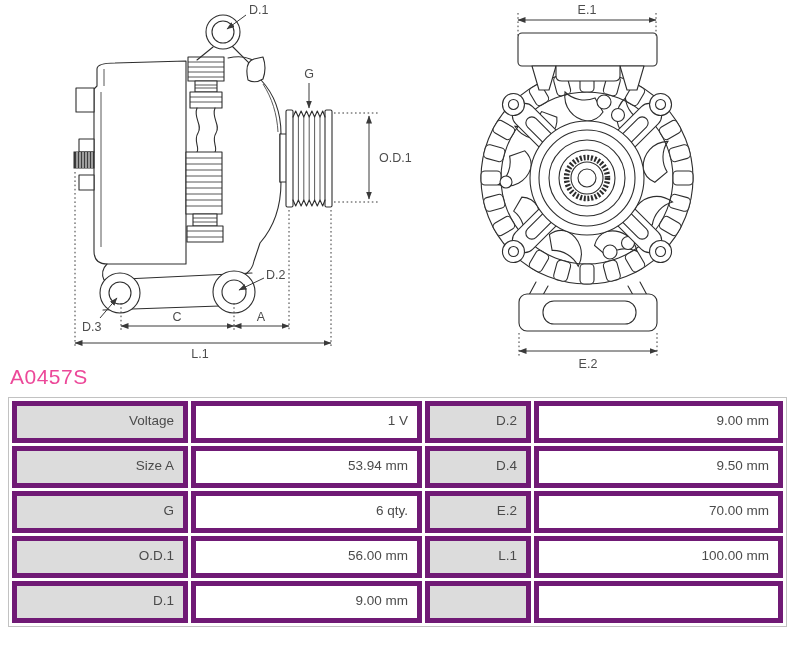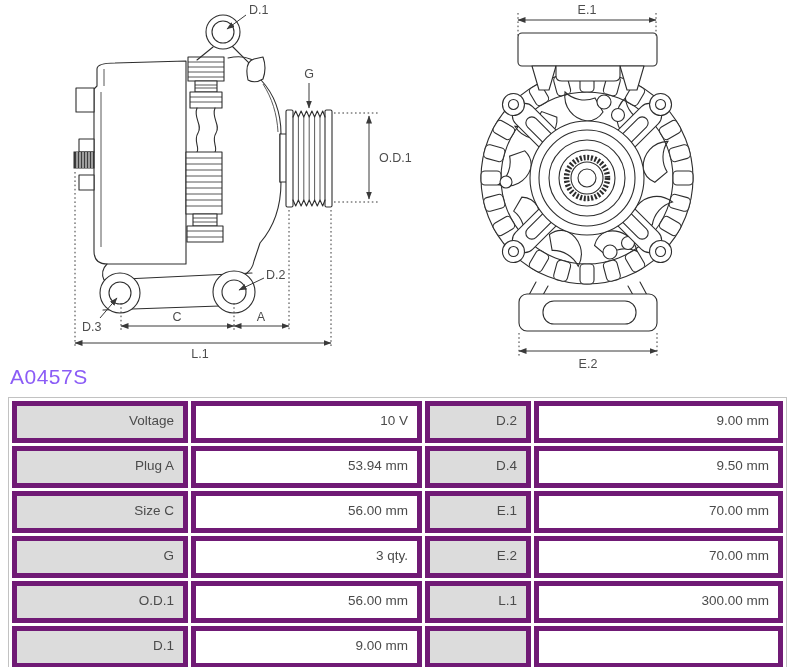--- a/index.html
+++ b/index.html
@@ -1,20 +1,20 @@
 <!DOCTYPE html>
 <html><head>
 <meta charset="utf-8">
 <style>
   html,body{margin:0;padding:0;background:#fff;}
   .sheet{position:relative;width:800px;height:667px;background:#fff;overflow:hidden;
          font-family:"Liberation Sans",sans-serif;}
   .drawing{position:absolute;left:0;top:0;}
   .part-number{position:absolute;left:10px;top:365px;font-size:21px;letter-spacing:.5px;
-               color:#8b5cf6;font-weight:400;}
+               color:#ec4899;font-weight:400;}
   table.specs{position:absolute;left:8px;top:397px;width:777px;
               border-collapse:separate;border-spacing:3px;
               border:1px solid #c2c2c2;table-layout:fixed;}
   table.specs td{height:28px;border:5px solid #701a75;font-size:13.5px;color:#4b4b4b;
                  text-align:right;padding:0 9px 4px 4px;overflow:hidden;white-space:nowrap;
                  background:#fff;}
   table.specs td.lab{background:#dcdcdc;}
   svg text{font-family:"Liberation Sans",sans-serif;font-size:12.5px;fill:#4d4d4d;}
   svg .ln{stroke:#2e2e2e;stroke-width:1.1;fill:none;stroke-linejoin:round;stroke-linecap:round;}
   svg .fw{stroke:#2e2e2e;stroke-width:1.1;fill:#fff;stroke-linejoin:round;}
@@ -225,47 +225,41 @@
   <table class="specs">
     <colgroup>
         <col style="width:176px">
         <col style="width:231px">
         <col style="width:106px">
         <col style="width:249px">
       </colgroup>
     <tbody>
       <tr>
         <td class="lab">Voltage</td>
-        <td>10 V</td>
+        <td>1 V</td>
         <td class="lab">D.2</td>
         <td>9.00 mm</td>
       </tr>
       <tr>
-        <td class="lab">Plug A</td>
+        <td class="lab">Size A</td>
         <td>53.94 mm</td>
         <td class="lab">D.4</td>
         <td>9.50 mm</td>
       </tr>
       <tr>
-        <td class="lab">Size C</td>
-        <td>56.00 mm</td>
-        <td class="lab">E.1</td>
-        <td>70.00 mm</td>
-      </tr>
-      <tr>
         <td class="lab">G</td>
-        <td>3 qty.</td>
+        <td>6 qty.</td>
         <td class="lab">E.2</td>
         <td>70.00 mm</td>
       </tr>
       <tr>
         <td class="lab">O.D.1</td>
         <td>56.00 mm</td>
         <td class="lab">L.1</td>
-        <td>300.00 mm</td>
+        <td>100.00 mm</td>
       </tr>
       <tr>
         <td class="lab">D.1</td>
         <td>9.00 mm</td>
         <td class="lab"></td>
         <td></td>
       </tr>
     </tbody>
   </table>
 

